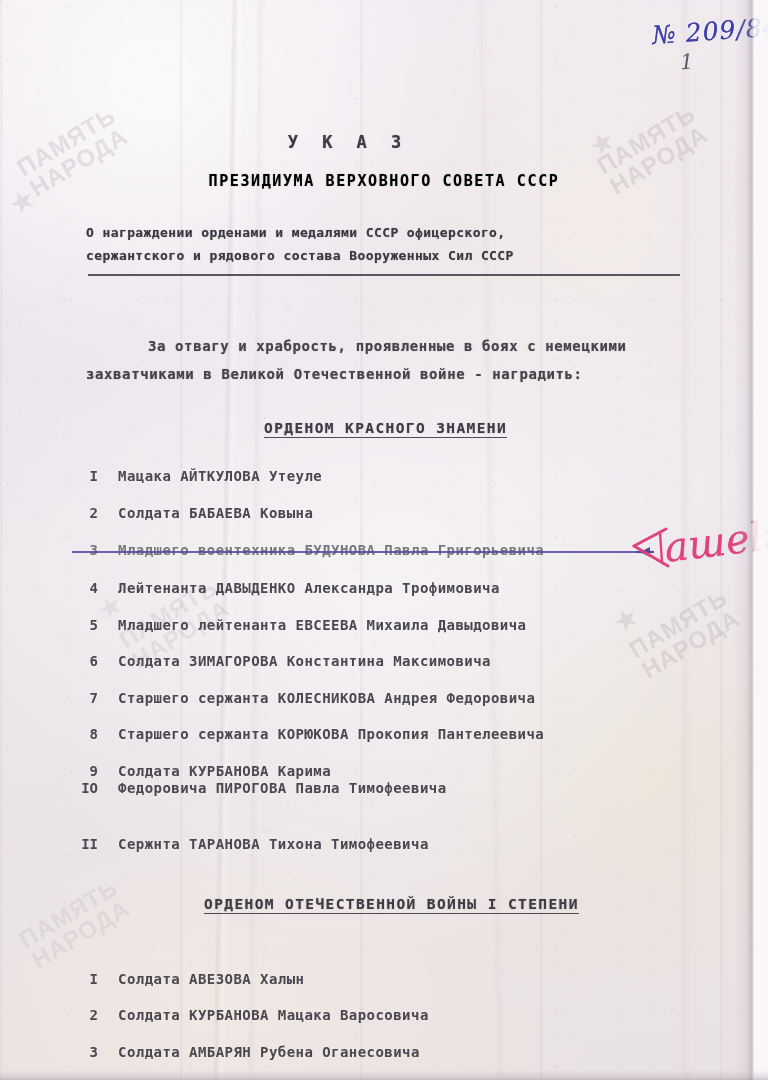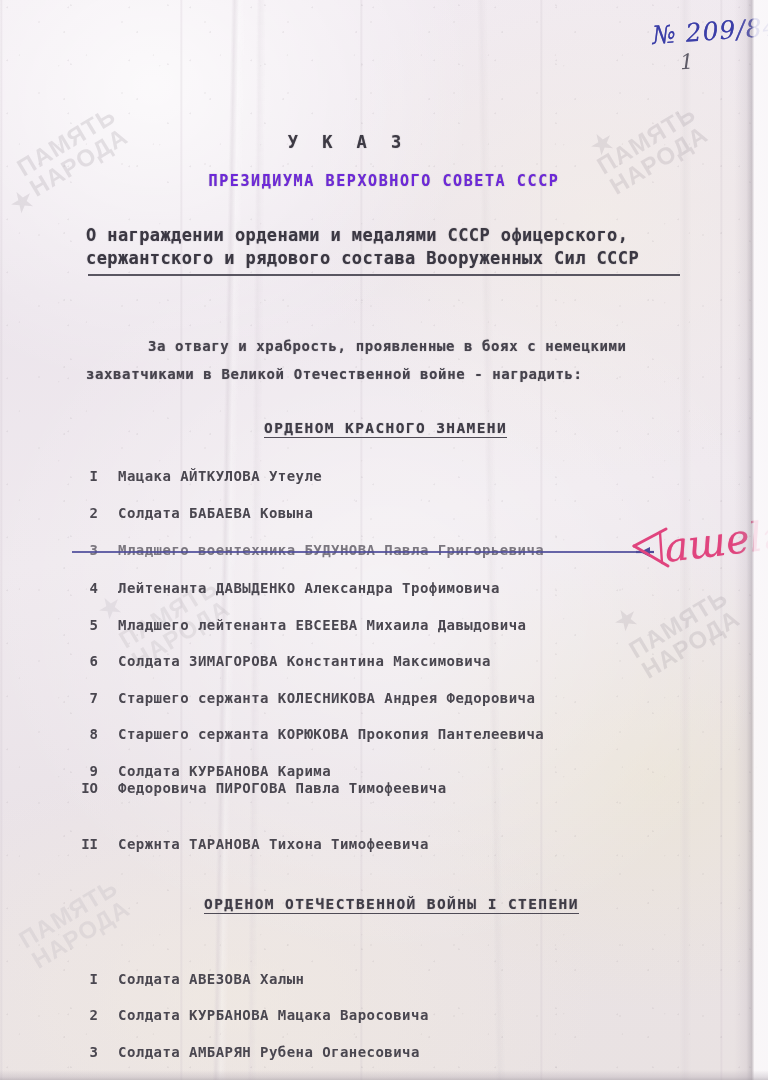--- a/index.html
+++ b/index.html
@@ -117,24 +117,24 @@
   .t-title {
     font-size: 17px;
     font-weight: 700;
     letter-spacing: 7px;
     color: #3d3a44;
   }
   .t-sub1 {
     font-size: 15px;
     font-weight: 700;
     letter-spacing: 1.6px;
-    color: #6d28d9;
+    color: #000000;
   }
   .t-subject {
-    font-size: 17px;
+    font-size: 13px;
     font-weight: 700;
     letter-spacing: 0.4px;
     color: #3b3843;
   }
   .t-para {
     font-size: 14px;
     font-weight: 700;
     letter-spacing: 0.6px;
     color: #46434d;
   }

